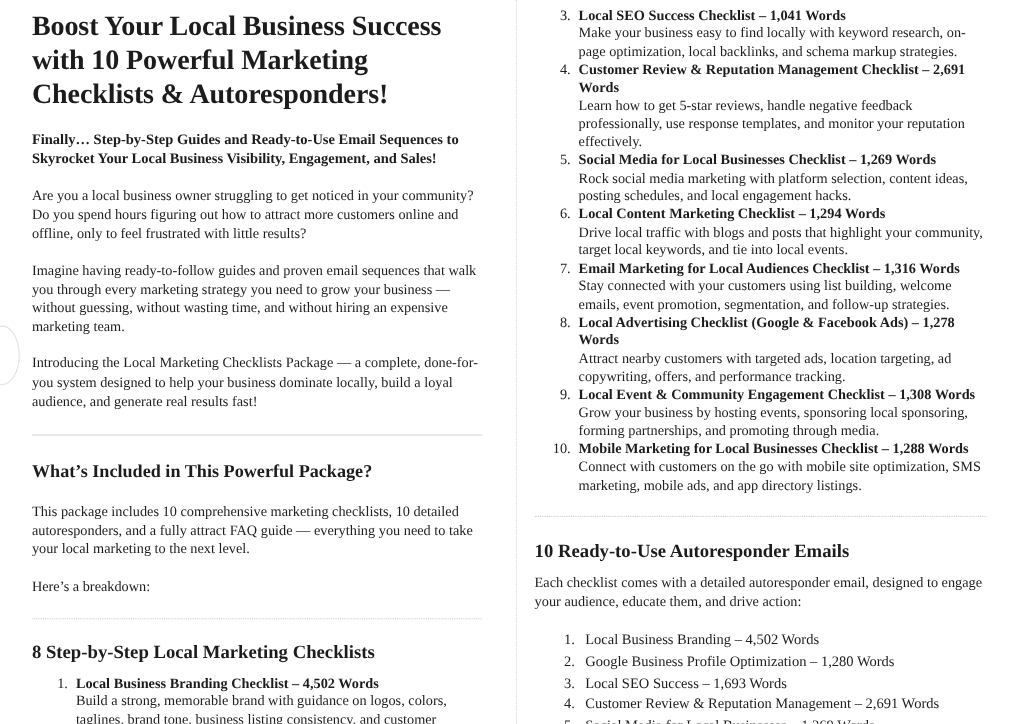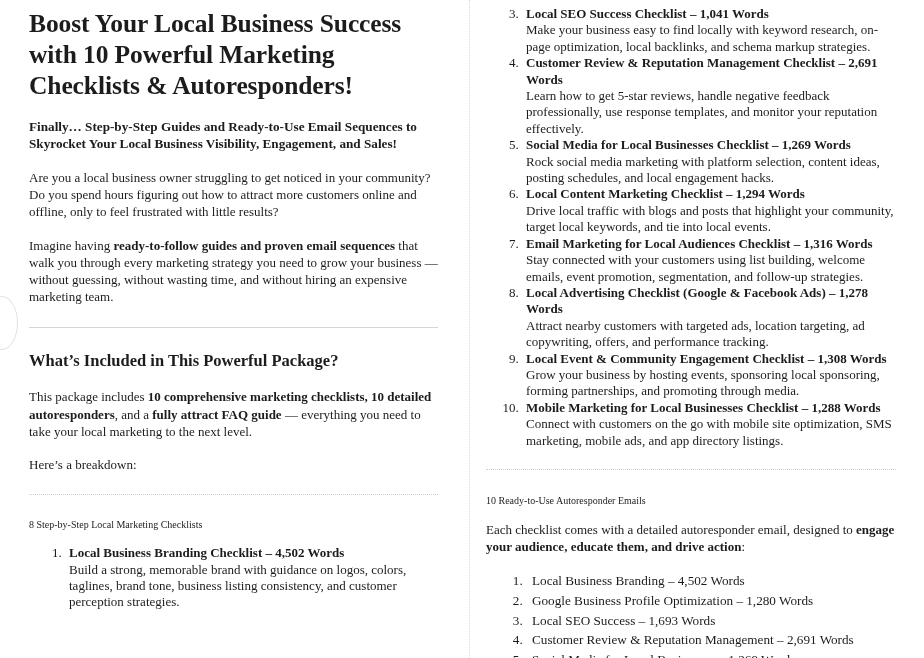--- a/index.html
+++ b/index.html
@@ -85,27 +85,27 @@
   p.body:last-child { margin-bottom: 0; }
 
   h2.section-title {
     font-size: 16.5px;
     line-height: 21px;
     font-weight: bold;
     margin: 0 0 17px 0;
   }
 
   h3.sub-section-title {
-    font-size: 10px;
+    font-size: 17px;
     line-height: 18px;
-    font-weight: normal;
+    font-weight: bold;
     margin: 0 0 11px 0;
   }
 
-  b, strong { font-weight: bold; }
+  b, strong { font-weight: normal; }
 
   hr.rule-solid {
     border: none;
     border-top: 1px solid #d6d6d8;
     margin: 22px 0 22px 0;
   }
   hr.rule-dotted {
     border: none;
     border-top: 1.4px dotted #cdcdd2;
     margin: 21px 0 21px 0;
@@ -168,20 +168,23 @@
       <h1 class="doc-title">Boost Your Local Business Success with 10 Powerful Marketing Checklists &amp; Autoresponders!</h1>
 
       <p class="subhead">Finally… Step-by-Step Guides and Ready-to-Use Email Sequences to Skyrocket Your Local Business Visibility, Engagement, and Sales!</p>
 
       <p class="body">Are you a local business owner struggling to get noticed in your community? Do you spend hours figuring out how to attract more customers online and offline, only to feel frustrated with little results?</p>
 
       <p class="body">
         <span>Imagine having </span><b>ready-to-follow guides and proven email sequences</b><span> that walk you through every marketing strategy you need to grow your business — without guessing, without wasting time, and without hiring an expensive marketing team.</span>
       </p>
 
+      <p class="body">
+        <span>Introducing the </span><b>Local Marketing Checklists Package</b><span> — a complete, done-for-you system designed to </span><b>help your business dominate locally</b><span>, build a loyal audience, and generate real results fast!</span>
+      </p>
 
       <hr class="rule-solid">
 
       <h2 class="section-title">What’s Included in This Powerful Package?</h2>
 
       <p class="body">
         <span>This package includes </span><b>10 comprehensive marketing checklists, 10 detailed autoresponders</b><span>, and a </span><b>fully attract FAQ guide</b><span> — everything you need to take your local marketing to the next level.</span>
       </p>
 
       <p class="body">Here’s a breakdown:</p>

